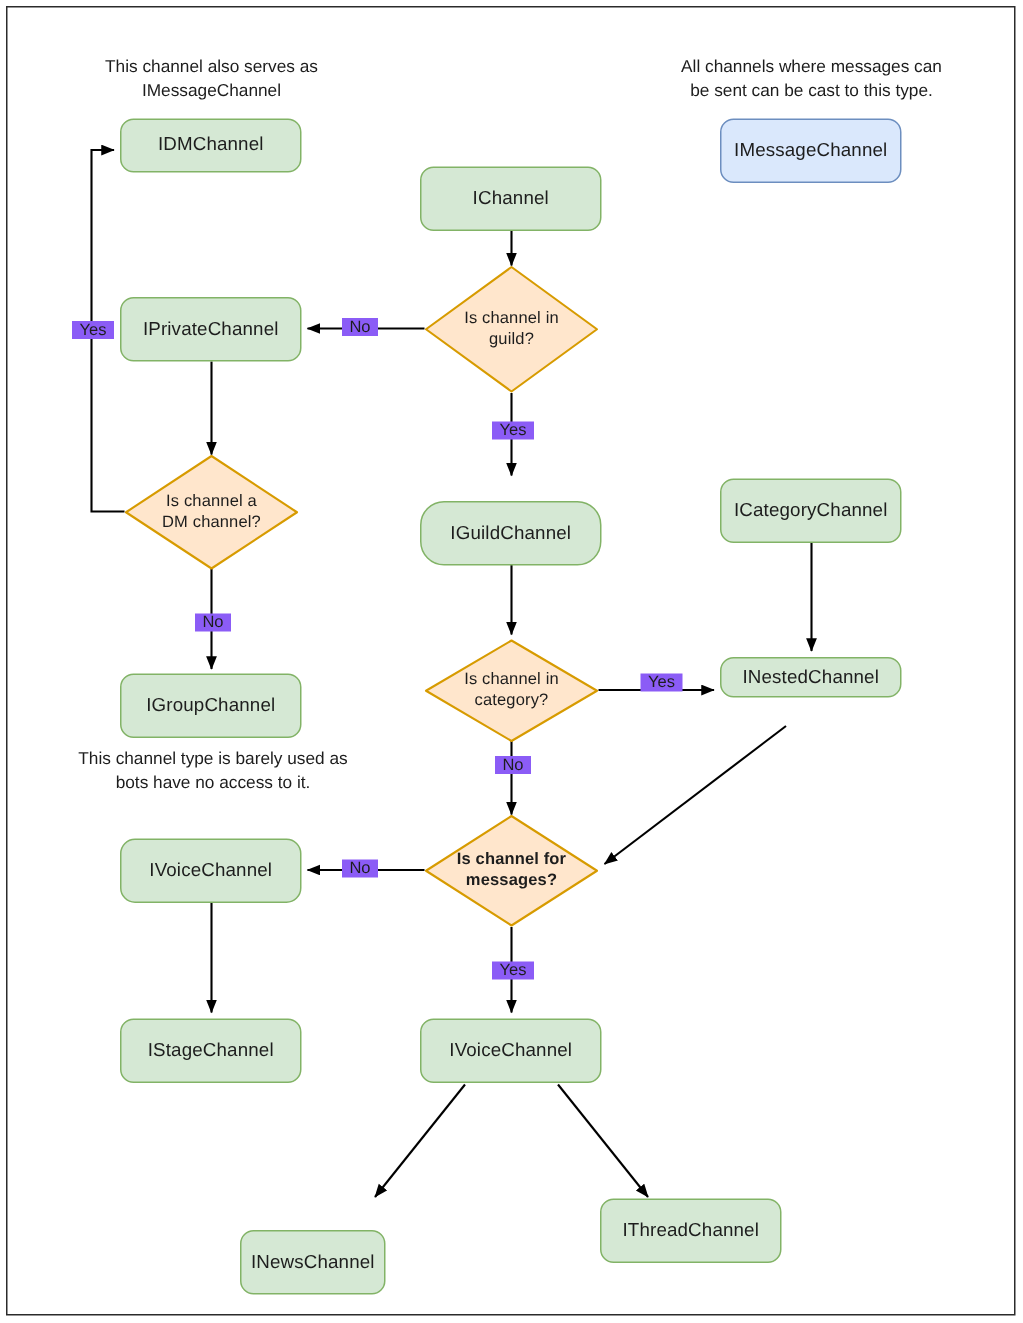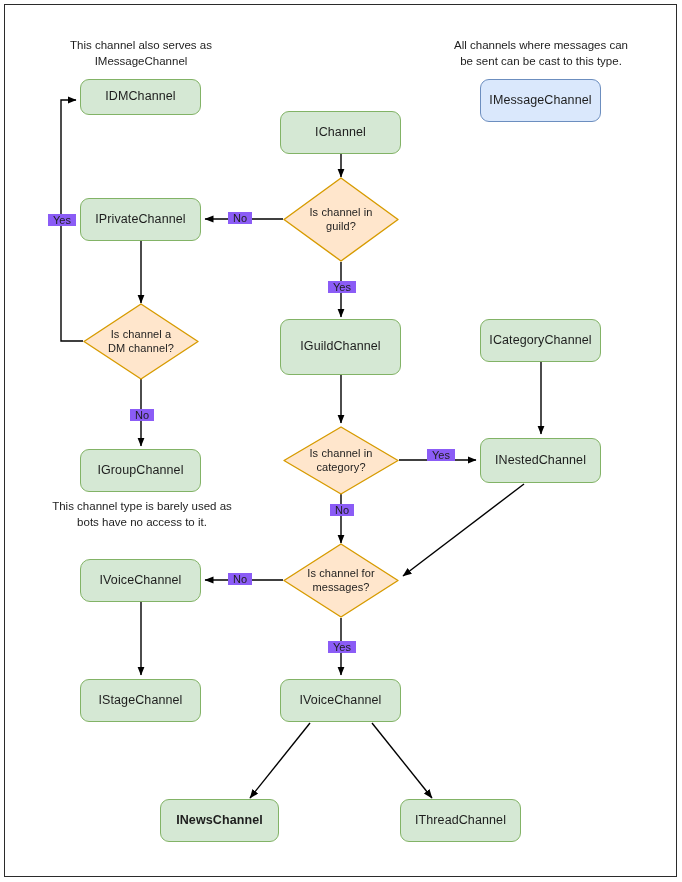--- a/index.html
+++ b/index.html
@@ -155,33 +155,33 @@
   <div class="node green" style="left:80px; top:79px; width:121px; height:36px;">IDMChannel</div>
 
   <div class="node green" style="left:280px; top:79px; width:121px; height:43px;margin-top:32px;">IChannel</div>
 
   <div class="node blue" style="left:480px; top:79px; width:121px; height:43px;">IMessageChannel</div>
 
   <div class="node green" style="left:80px; top:198px; width:121px; height:43px;">IPrivateChannel</div>
 
   <div class="node green" style="left:80px; top:449px; width:121px; height:43px;">IGroupChannel</div>
 
-  <div class="node green" style="left:280px; top:319px; width:121px; height:56px;">IGuildChannel</div>
+  <div class="node green" style="left:280px; top:334px; width:121px; height:43px;border-radius:16px;">IGuildChannel</div>
 
   <div class="node green" style="left:480px; top:319px; width:121px; height:43px;">ICategoryChannel</div>
 
-  <div class="node green" style="left:480px; top:438px; width:121px; height:45px;">INestedChannel</div>
+  <div class="node green" style="left:480px; top:438px; width:121px; height:27px;">INestedChannel</div>
 
   <div class="node green" style="left:80px; top:559px; width:121px; height:43px;border-radius:10px;">IVoiceChannel</div>
 
   <div class="node green" style="left:80px; top:679px; width:121px; height:43px;">IStageChannel</div>
 
   <div class="node green" style="left:280px; top:679px; width:121px; height:43px;">IVoiceChannel</div>
 
-  <div class="node green" style="left:160px; top:799px; width:119px; height:43px;font-weight:bold;">INewsChannel</div>
+  <div class="node green" style="left:160px; top:820px; width:97px; height:43px;">INewsChannel</div>
 
   <div class="node green" style="left:400px; top:799px; width:121px; height:43px;">IThreadChannel</div>
 
   <div class="diamond-wrap" style="left:283px; top:177px; width:116px; height:85px;">
     <svg width="116" height="85" viewBox="0 0 116 85" xmlns="http://www.w3.org/2000/svg">
       <polygon points="58,1 115,42.5 58,84 1,42.5" fill="#ffe6cc" stroke="#d79b00" stroke-width="1.4" stroke-linejoin="round"></polygon>
     </svg>
     <div class="diamond-label">Is channel in
 guild?</div>
   </div>
@@ -195,21 +195,21 @@
   </div>
 
   <div class="diamond-wrap" style="left:283px; top:426px; width:116px; height:69px;">
     <svg width="116" height="69" viewBox="0 0 116 69" xmlns="http://www.w3.org/2000/svg">
       <polygon points="58,1 115,34.5 58,68 1,34.5" fill="#ffe6cc" stroke="#d79b00" stroke-width="1.4" stroke-linejoin="round"></polygon>
     </svg>
     <div class="diamond-label">Is channel in
 category?</div>
   </div>
 
-  <div class="diamond-wrap" style="left:283px; top:543px; width:116px; height:75px;">
+  <div class="diamond-wrap" style="left:283px; top:543px; width:116px; height:75px;font-weight:bold;">
     <svg width="116" height="75" viewBox="0 0 116 75" xmlns="http://www.w3.org/2000/svg">
       <polygon points="58,1 115,37.5 58,74 1,37.5" fill="#ffe6cc" stroke="#d79b00" stroke-width="1.4" stroke-linejoin="round"></polygon>
     </svg>
     <div class="diamond-label">Is channel for
 messages?</div>
   </div>
 
   <div class="edge-label" style="left:228px; top:212px; width:22px;">No</div>
 
   <div class="edge-label" style="left:328px; top:281px; width:26px;">Yes</div>

